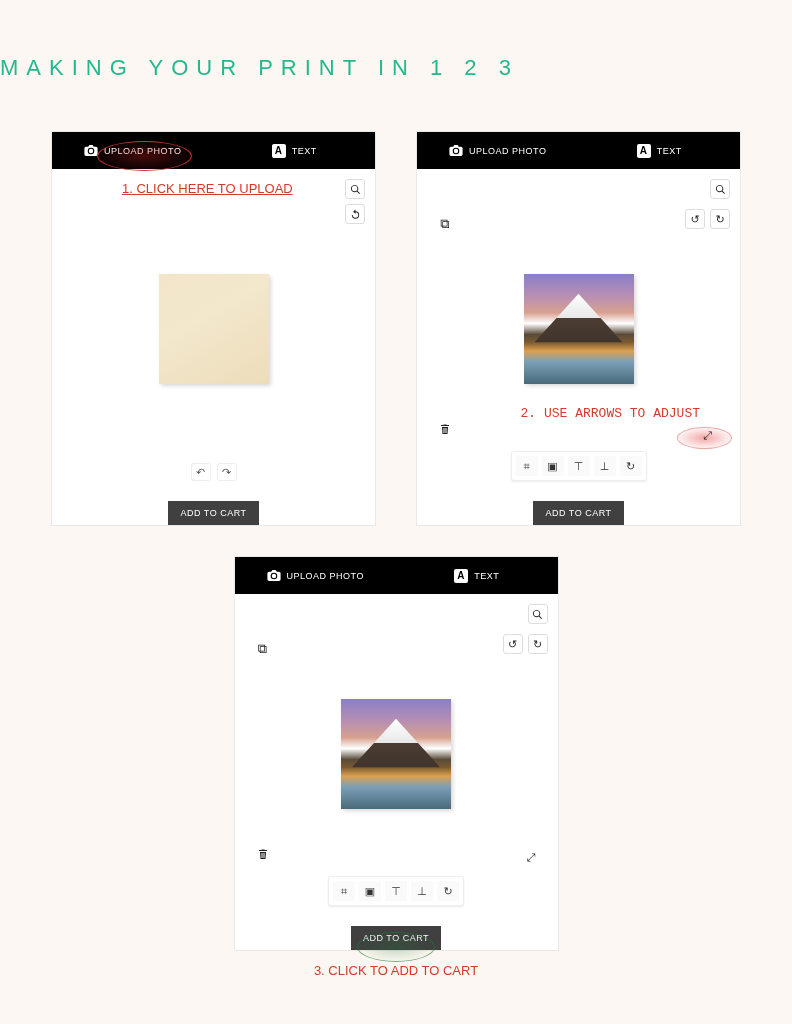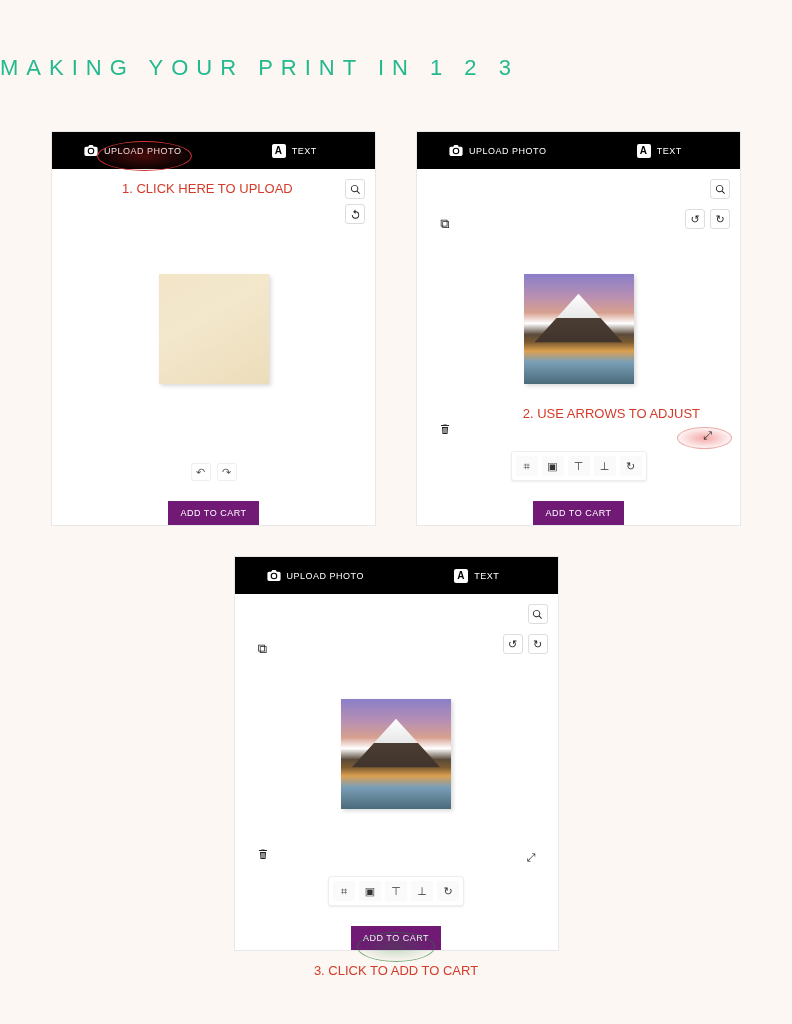--- a/index.html
+++ b/index.html
@@ -132,21 +132,21 @@
   .undo-row .ubtn{
     width:20px; height:18px;
     background:#fff; border:1px solid #eee;
     border-radius:3px;
     display:flex; align-items:center; justify-content:center;
     font-size:11px; color:#555;
   }
   .add-cart {
     display:block;
     margin:12px auto 0 auto;
-    background:#701a75;
+    background:#404040;
     color:#fff;
     font-size:9px;
     letter-spacing:0.5px;
     border:none;
     padding:7px 12px;
     cursor:pointer;
   }
   .annot {
     position:absolute;
     color:#d43b2a;
@@ -194,21 +194,21 @@
         </span>
         <span>UPLOAD PHOTO</span>
       </div>
       <div class="hdr-text">
         <span class="icon-square">A</span>
         <span>TEXT</span>
       </div>
     </div>
     <div class="canvas-area">
       <div class="highlight-oval" style="left:45px; top:-28px; width:95px; height:30px;"></div>
-      <div class="annot" style="left:70px; top:12px;">1. CLICK HERE TO UPLOAD</div>
+      <div class="annot" style="left:70px; top:12px;text-decoration:underline;">1. CLICK HERE TO UPLOAD</div>
       <div class="float-btn" style="right:10px; top:10px;">
         <span>
           <svg width="11" height="11" viewBox="0 0 24 24">
               <path fill="#222" d="M10 2a8 8 0 0 1 6.32 12.9l5.4 5.4-1.42 1.4-5.4-5.38A8 8 0 1 1 10 2zm0 2a6 6 0 1 0 0 12 6 6 0 0 0 0-12z"></path>
             </svg>
         </span>
       </div>
       <div class="float-btn" style="right:10px; top:35px;">
         <span>
           <svg width="11" height="11" viewBox="0 0 24 24">
@@ -263,21 +263,21 @@
         </div>
       <div class="float-btn" style="left:18px; bottom:50px; border:none; background:transparent; font-size:13px;">
         <span>
           <svg width="12" height="13" viewBox="0 0 24 24">
               <path fill="#222" d="M9 3V2h6v1h5v2H4V3h5zm-3 4h12l-1 14H7L6 7zm3 2v10h2V9H9zm4 0v10h2V9h-2z"></path>
             </svg>
         </span>
       </div>
       <div class="mountain"></div>
 
-      <div class="annot" style="right:40px; bottom:68px;">2. USE ARROWS TO ADJUST</div>
+      <div class="annot" style="right:40px; bottom:68px;font-family:Liberation Mono, monospace;">2. USE ARROWS TO ADJUST</div>
       <div class="highlight-pink" style="right:8px; bottom:40px; width:55px; height:22px;"></div>
       <div style="position:absolute; right:28px; bottom:47px; font-size:11px; color:#222;">⤢</div>
 
       <div class="tool-row">
         <div class="tbtn">
             <span>⌗</span>
           </div>
         <div class="tbtn">
             <span>▣</span>
           </div>

